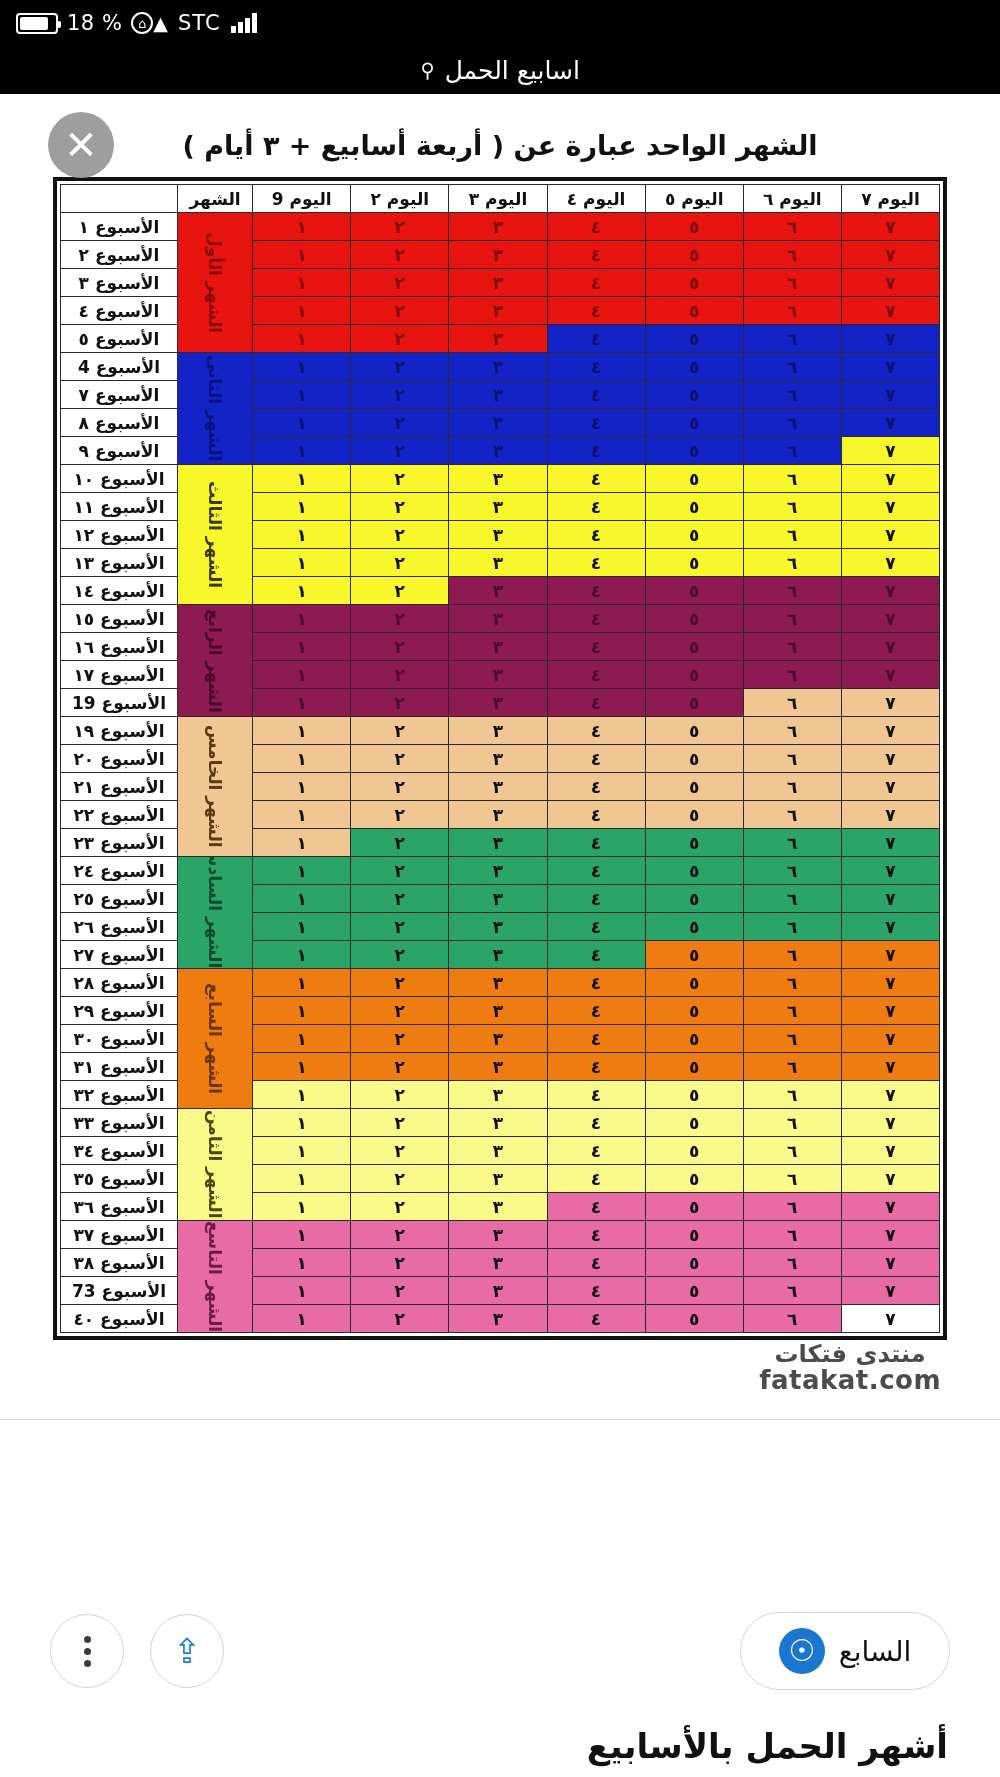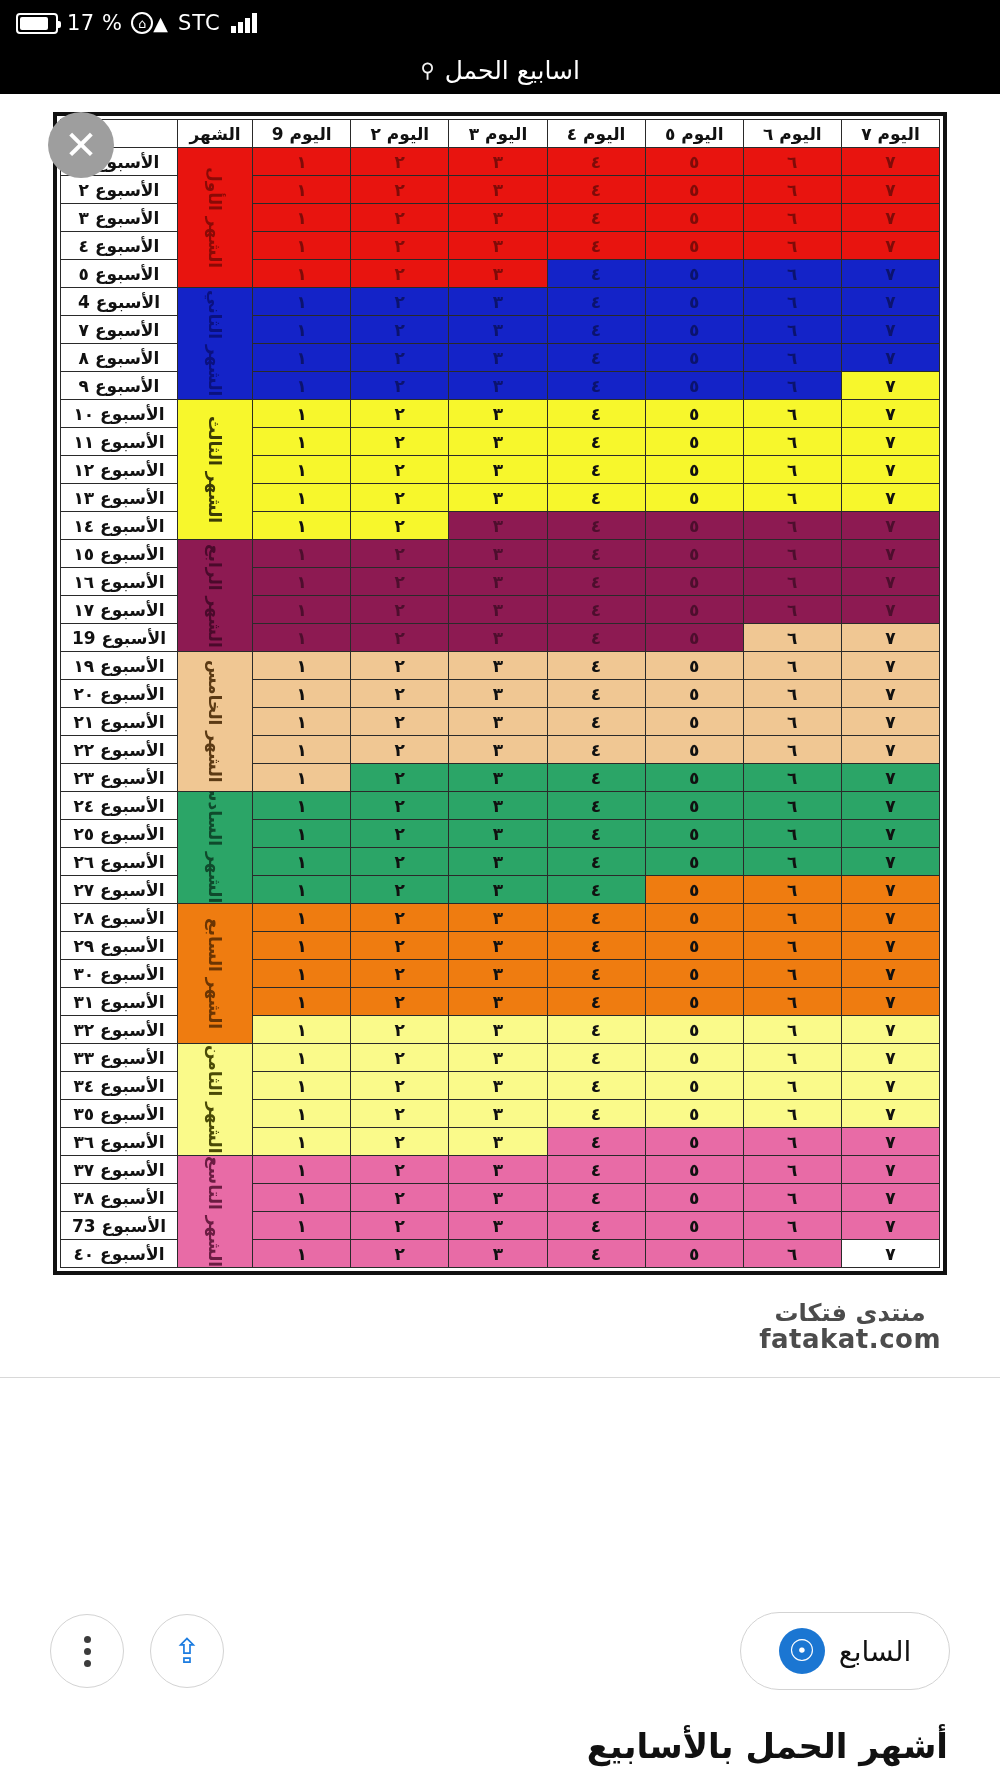--- a/index.html
+++ b/index.html
@@ -120,21 +120,21 @@
   td.month {
     writing-mode: vertical-rl;
     text-orientation: mixed;
     font-size: 16px;
     line-height: 1.1;
     letter-spacing: 1px;
   }
 
   
   .watermark {
-    width: 894px; margin: 26px auto 0;
+    width: 894px; margin: 2px auto 0;
     text-align: right;
     padding-right: 6px;
   }
   .wm-box {
     display: inline-block;
     text-align: center;
     color: #4c4c4c;
     font-weight: bold;
     line-height: 1.05;
   }
@@ -188,21 +188,21 @@
   }
 </style>
 </head>
 <body>
 
 <div class="status-bar">
   <div class="sb-left">
     <span class="battery-shell">
         <span class="battery-fill"></span>
       </span>
-    <span class="sb-pct">17 %</span>
+    <span class="sb-pct">18 %</span>
     <span class="lock-icon">⌂</span>
   </div>
   <div class="sb-right">
     <span class="wifi-icon">▲</span>
     <span class="carrier">STC</span>
     <span class="signal">
         <i></i>
         <i></i>
         <i></i>
         <i></i>
@@ -211,20 +211,21 @@
 </div>
 
 <div class="title-bar">
   <span>اسابيع الحمل</span>
   <span class="s-ico">⚲</span>
 </div>
 
 <div class="content">
   <div class="close-btn">✕</div>
 
+  <div class="caption">الشهر الواحد عبارة عن ( أربعة أسابيع + ٣ أيام )</div>
 
   <div class="table-wrap">
     <table class="preg">
       <colgroup>
         <col class="c-day">
           <col class="c-day">
           <col class="c-day">
           <col class="c-day">
         <col class="c-day">
           <col class="c-day">

